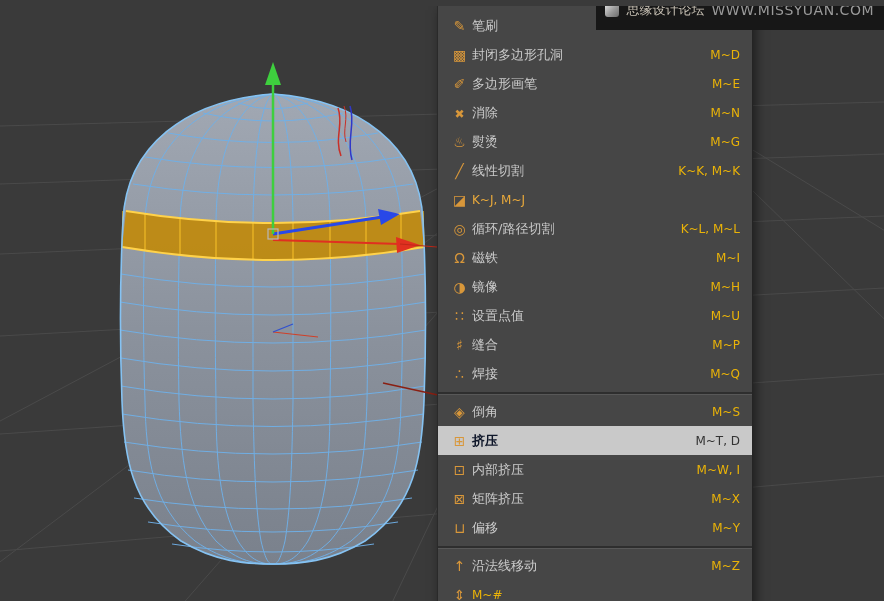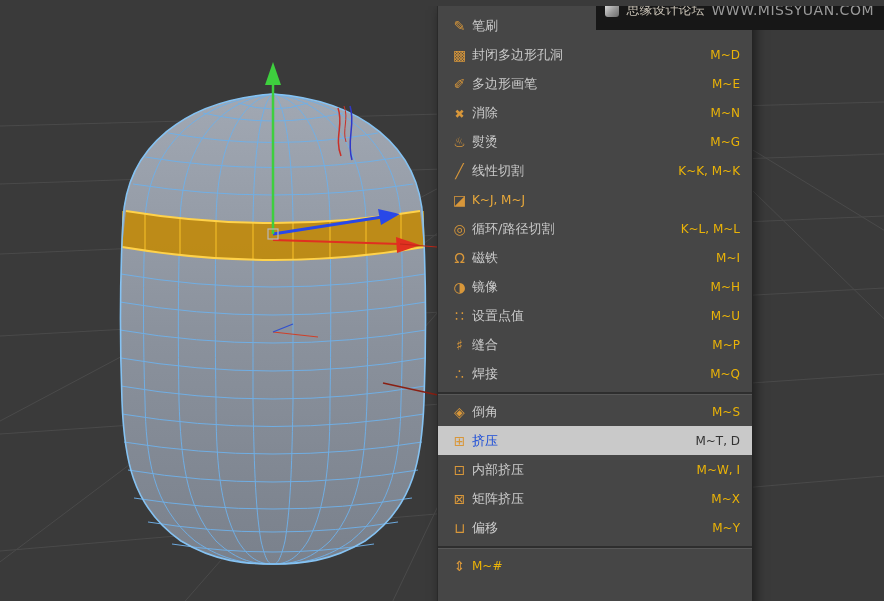--- a/index.html
+++ b/index.html
@@ -21,21 +21,21 @@
     padding-top:5px;
     box-shadow:3px 4px 10px rgba(0,0,0,.5);
   }
   .menu-item { display:flex; align-items:center; height:29px; padding:0 12px 0 9px; cursor:default; }
   .mi-icon { width:25px; flex:none; text-align:center; color:var(--icon-orange); font-size:14px; line-height:1; }
   .mi-label { flex:1; font-size:13px; color:#cbcbcb; white-space:nowrap; }
   .mi-shortcut { font-size:12px; color:#eab308; white-space:nowrap; }
   .menu-item.active .mi-label,
   .menu-item.active .mi-shortcut { color:var(--hl); }
   .menu-item.hover { background:var(--hover-bg); }
-  .menu-item.hover .mi-label { color:#1d4ed8; }
+  .menu-item.hover .mi-label { color:#0f172a;font-weight:bold; }
   .menu-item.hover .mi-shortcut { color:#333333; }
   .menu-sep { height:9px; display:flex; align-items:center; }
   .menu-sep::before { content:""; flex:1; height:2px; background:#2e2e2e; box-shadow:0 1px 0 rgba(255,255,255,0.10); }
 
   
   [data-icon="brush-icon"]::before{content:"✎";}
   [data-icon="close-polygon-hole-icon"]::before{content:"▩";}
   [data-icon="polygon-pen-icon"]::before{content:"✐";}
   [data-icon="dissolve-icon"]::before{content:"✖";font-size:12px;}
   [data-icon="iron-icon"]::before{content:"♨";}
@@ -262,20 +262,25 @@
     <span class="mi-icon" data-icon="matrix-extrude-icon"></span>
     <span class="mi-label">矩阵挤压</span>
     <span class="mi-shortcut">M~X</span>
   </div>
       <div class="menu-item">
     <span class="mi-icon" data-icon="offset-icon"></span>
     <span class="mi-label">偏移</span>
     <span class="mi-shortcut">M~Y</span>
   </div>
   <div class="menu-sep"></div>
+<div class="menu-item">
+    <span class="mi-icon" data-icon="move-along-normals-icon"></span>
+    <span class="mi-label">沿法线移动</span>
+    <span class="mi-shortcut">M~Z</span>
+  </div>
       <div class="menu-item">
     <span class="mi-icon" data-icon="scale-along-normals-icon"></span>
     <span class="mi-shortcut">M~#</span>
   </div>
     </div>
 
   <div class="watermark">
     <span class="wm-logo"></span>
     <span class="wm-name">思缘设计论坛</span>
     <span class="wm-url">WWW.MISSYUAN.COM</span>

